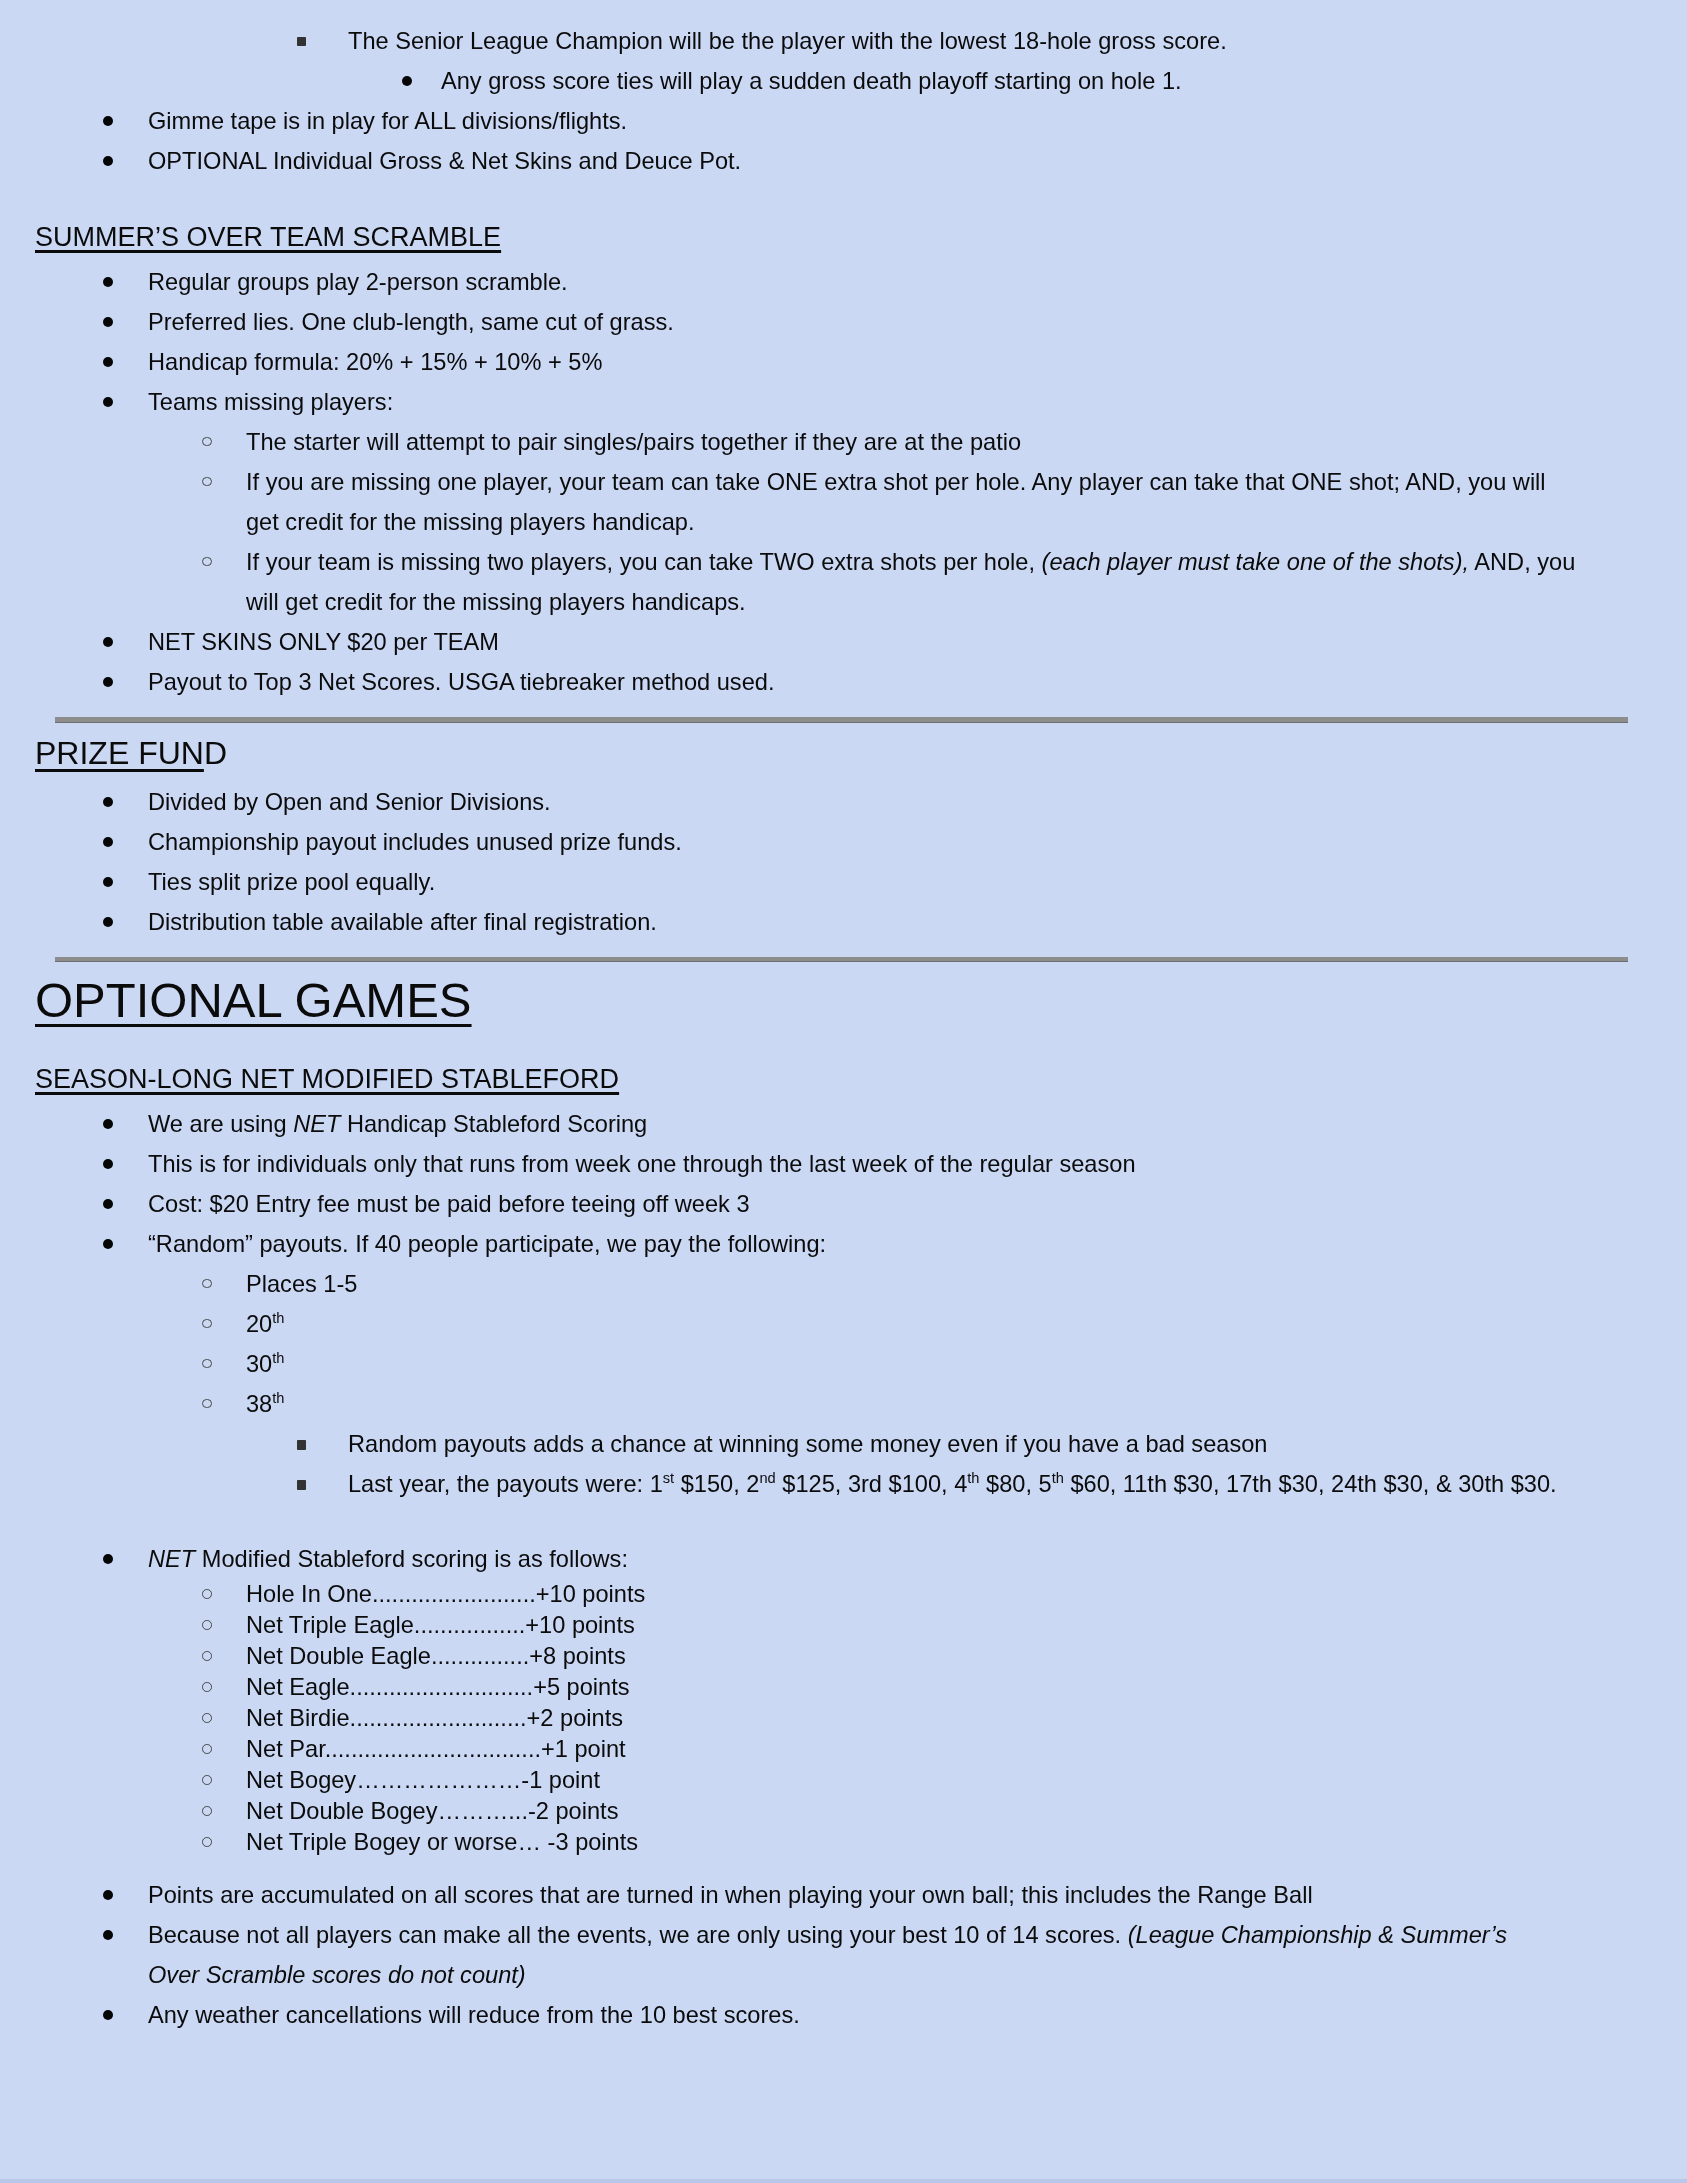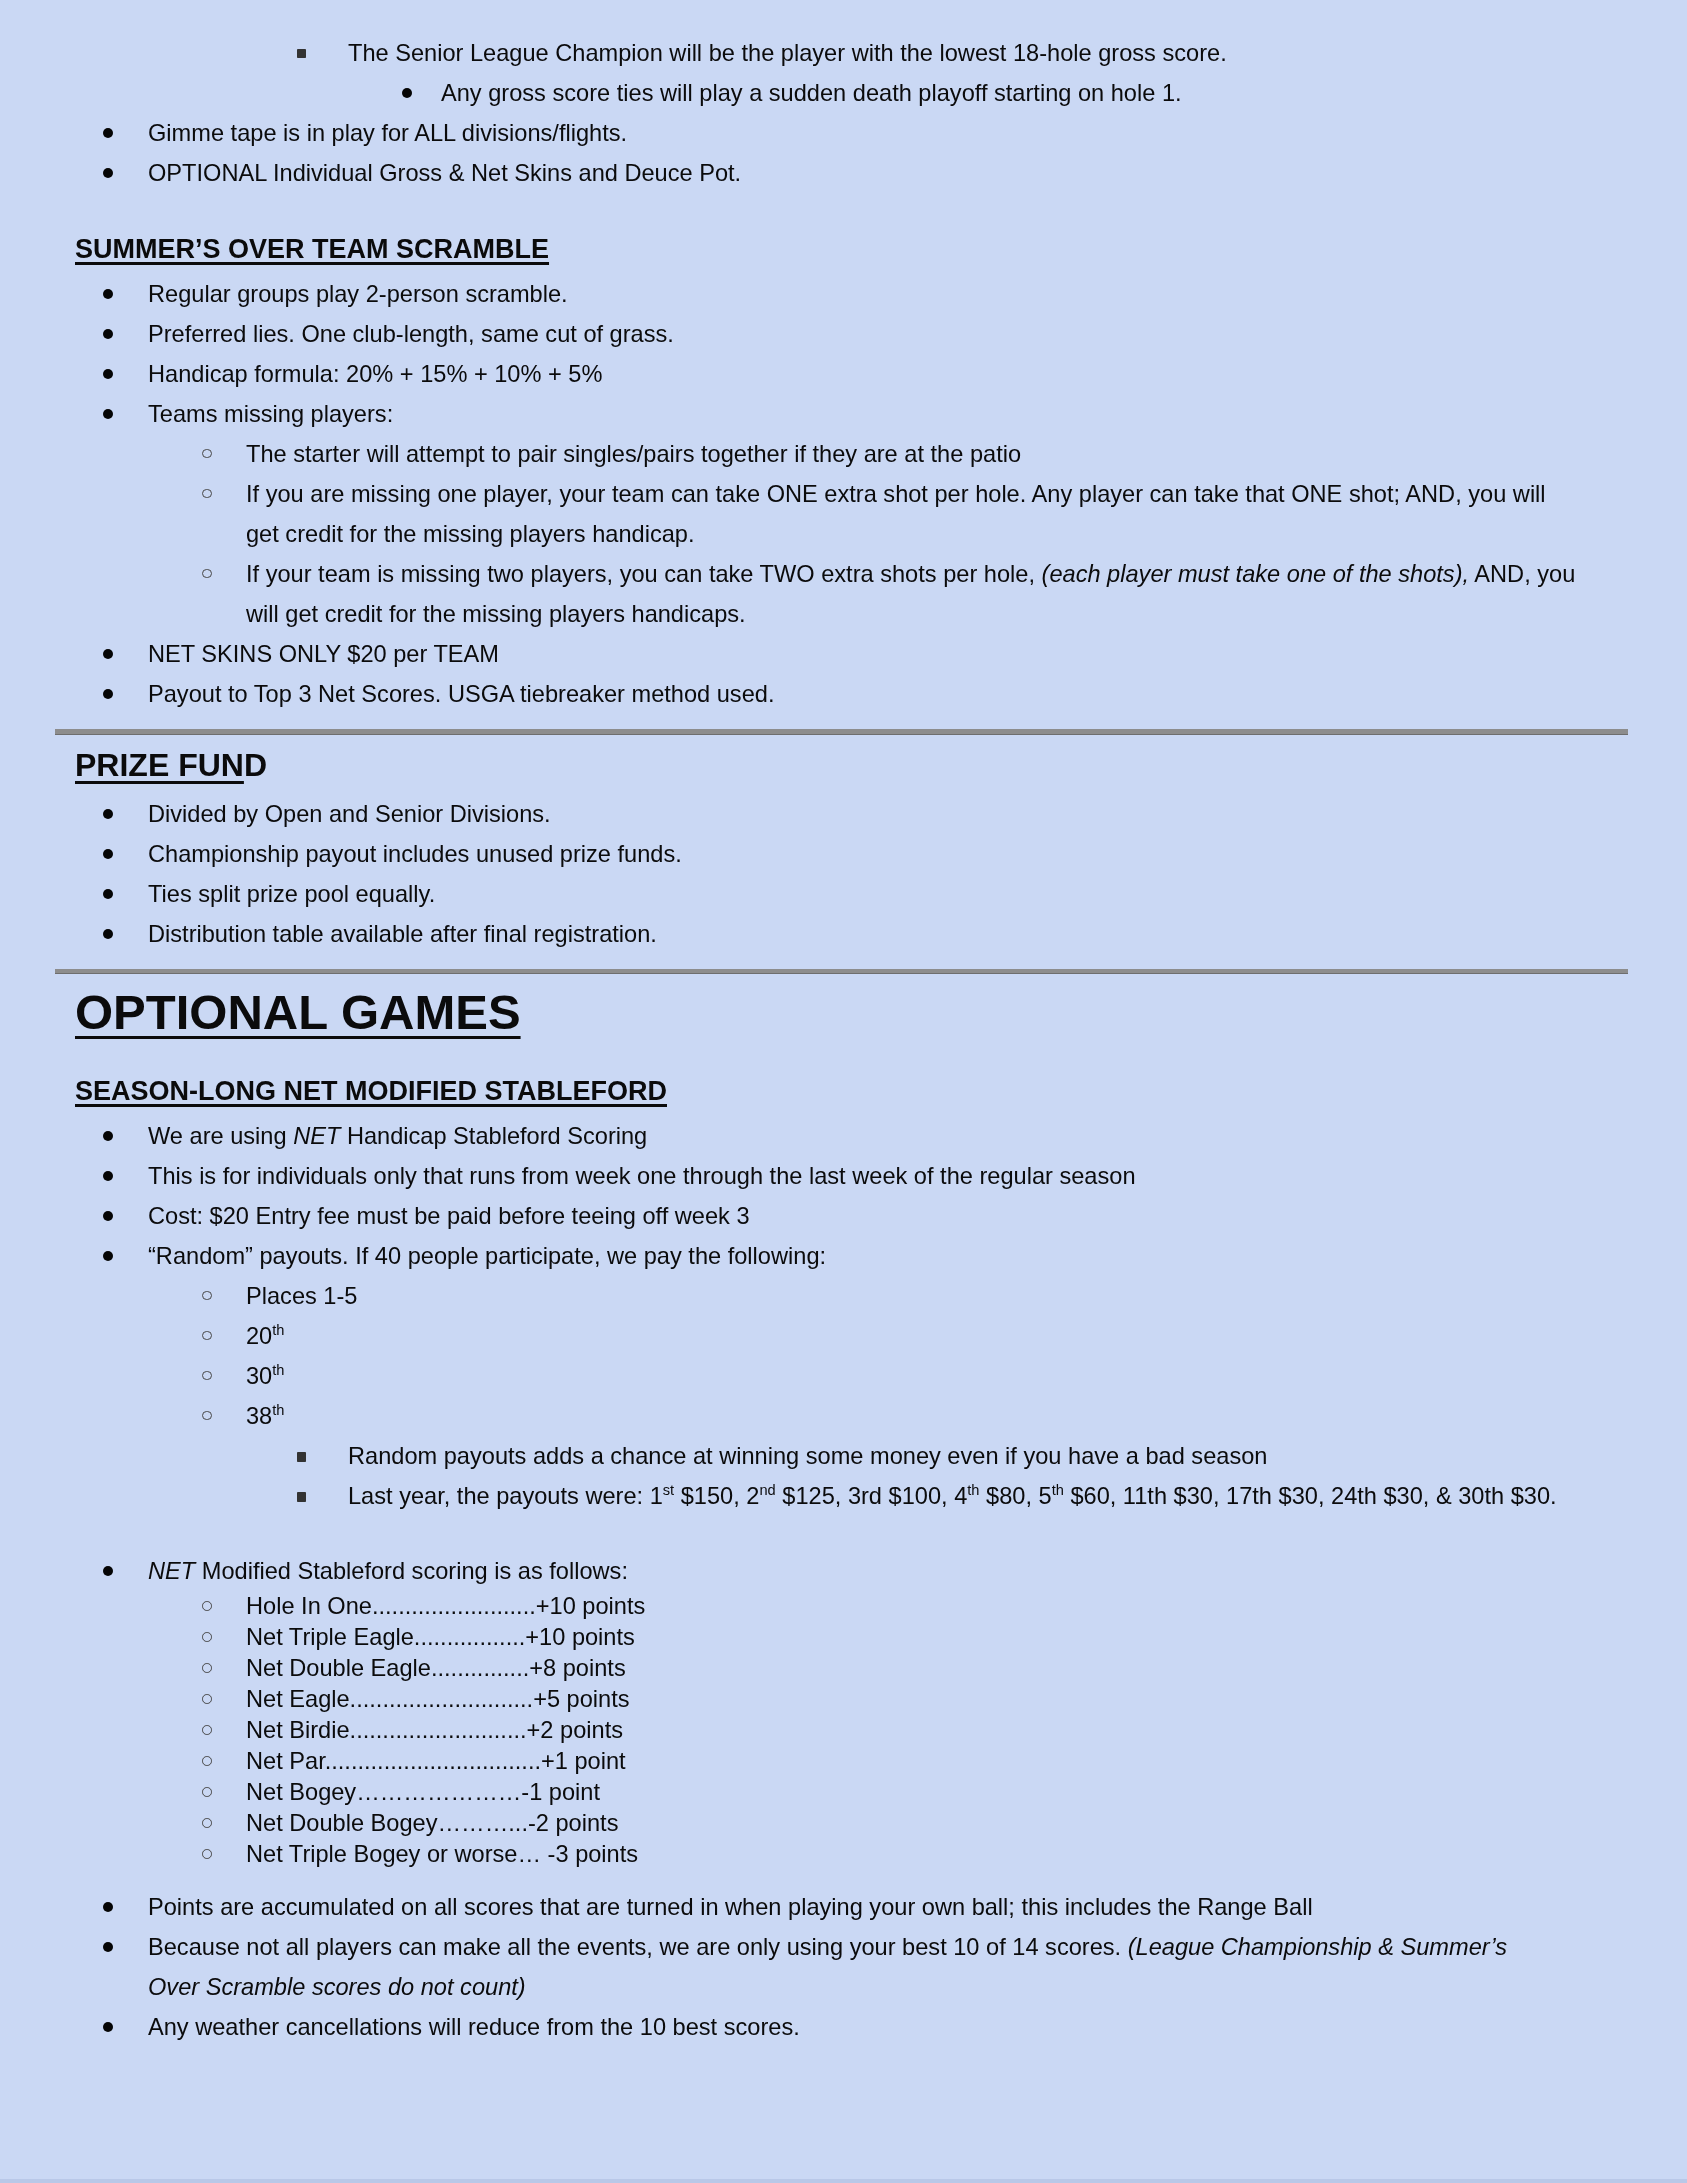--- a/index.html
+++ b/index.html
@@ -13,21 +13,21 @@
   body{
     width:1687px;height:2183px;
     background:var(--bg);
     color:var(--ink);
     font-family:"Liberation Sans", sans-serif;
     position:relative;
     overflow:hidden;
   }
   .doc{
     position:absolute;
-    top:12px;left:0;right:0;
+    top:0;left:0;right:0;
     padding-top:21px;
   }
   
   .li{
     position:relative;
     font-size:23.6px;
     line-height:40px;
     padding-right:46px;
   }
   .lvl1{padding-left:148px;}
@@ -40,22 +40,22 @@
   .lvl3>.marker{left:297px;}
   .lvl4>.marker{left:402px;}
   .marker-disc{background:#050505;border-radius:50%;}
   .marker-circle{width:7.6px;height:7.6px;border:1.7px solid #474747;border-radius:50%;background:transparent;top:14.3px;}
   .marker-square{width:9.3px;height:9.3px;background:#333333;top:16px;border-radius:0.8px;}
   .tight{line-height:31px;}
   .tight>.marker{top:11px;}
   .tight>.marker.marker-circle{top:10px;}
   
   .heading{
-    font-weight:bold;
-    margin-left:75px;
+    font-weight:normal;
+    margin-left:35px;
     letter-spacing:0;
   }
   .h1{font-size:49px;line-height:46px;margin-top:15px;margin-bottom:0;}
   .h2{font-size:32px;line-height:39px;margin-top:11.8px;margin-bottom:8.4px;}
   .h3{font-size:27px;line-height:34px;margin-top:39px;margin-bottom:8.4px;}
   .heading .u{text-decoration:underline;text-underline-offset:5px;text-decoration-thickness:2.5px;}
   .h1 .u{text-decoration-thickness:3.4px;text-underline-offset:6.7px;}
   .h3 .u{text-decoration-thickness:2.5px;text-underline-offset:4.2px;}
   
   .divider{

